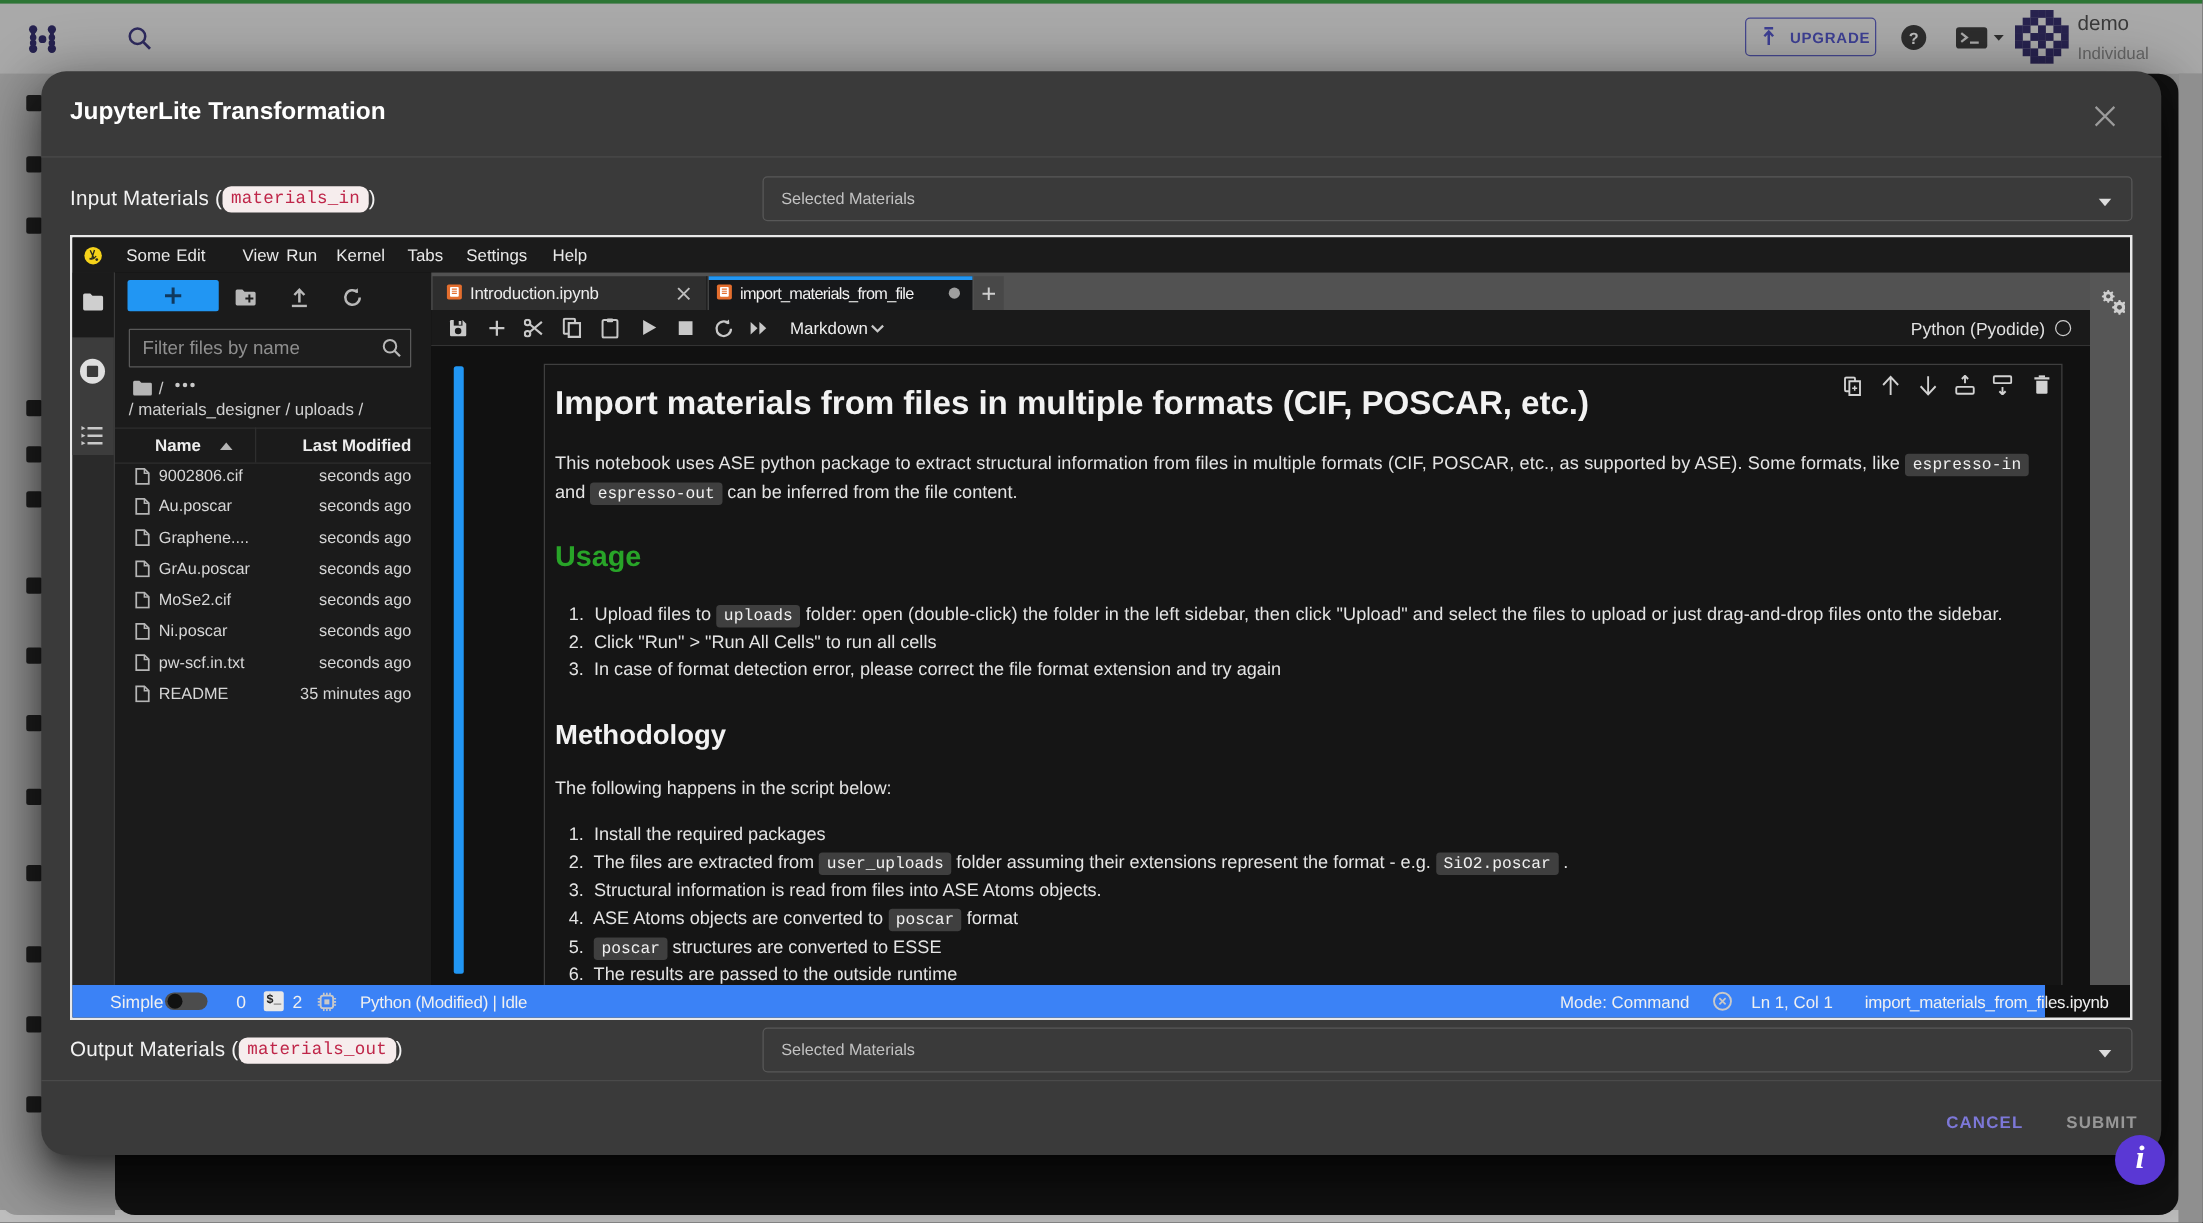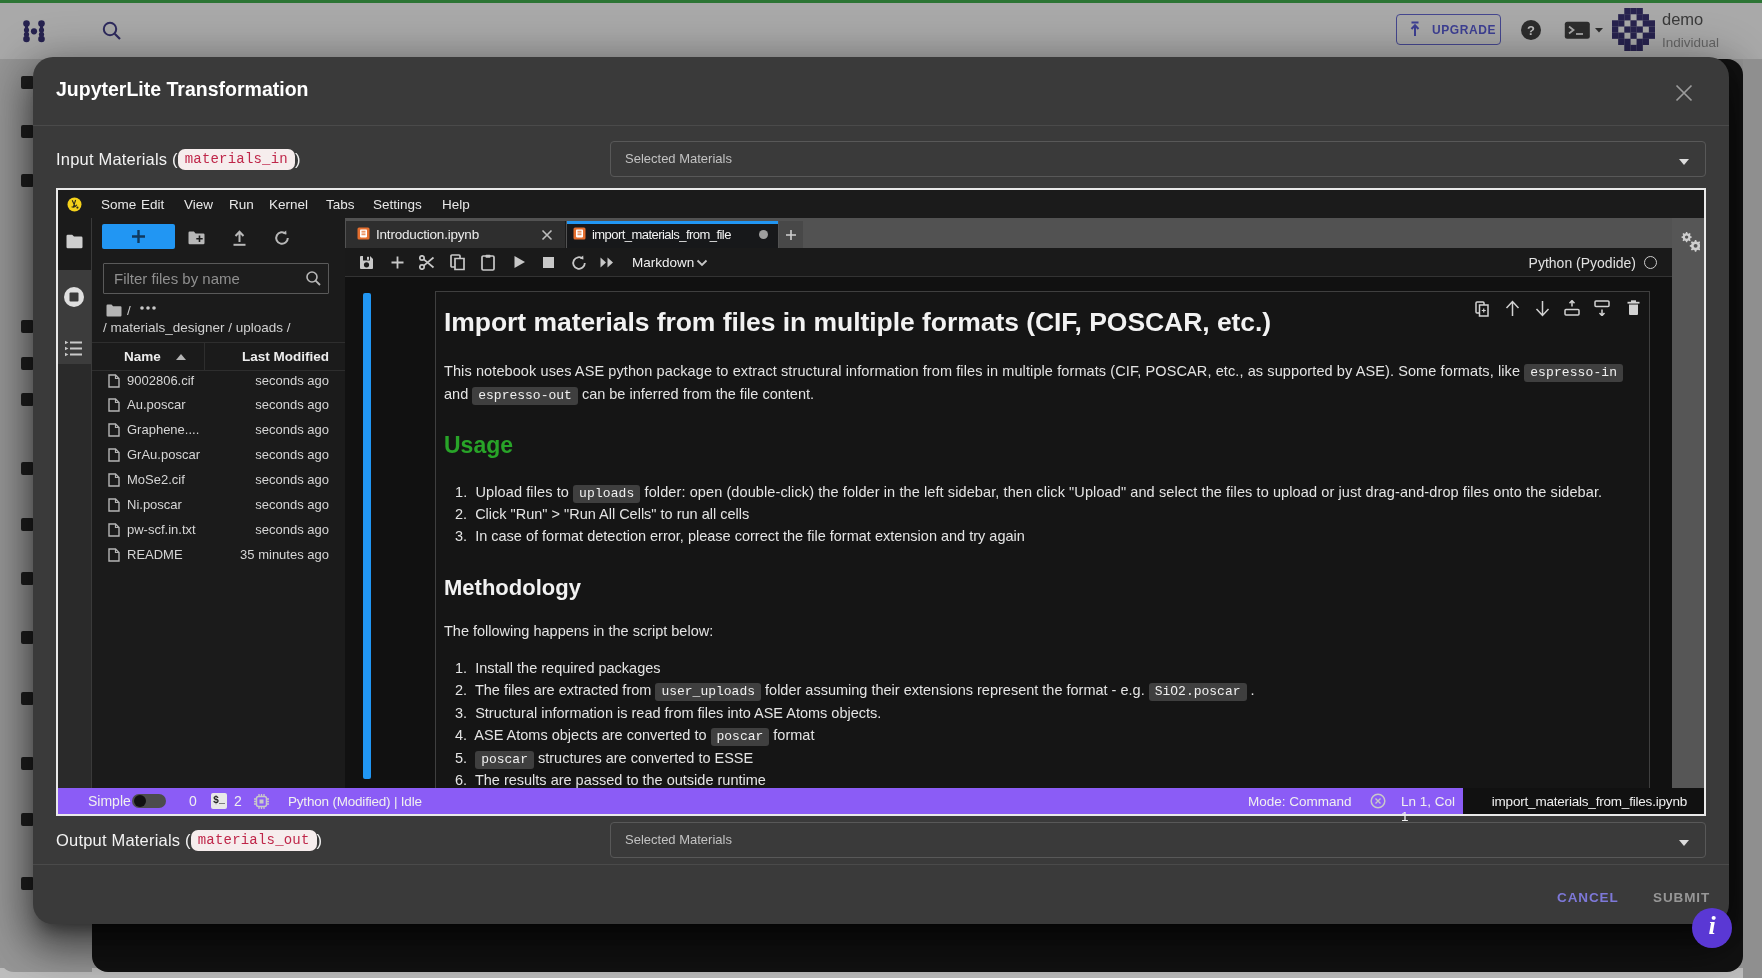--- a/index.html
+++ b/index.html
@@ -133,21 +133,21 @@
 <div class="abs" style="left:1620px;top:833px;font-size:13.5px;font-weight:bold;letter-spacing:0.9px;color:#979797;">SUBMIT</div>
 <div class="abs" style="left:23px;top:131px;width:1650px;height:628px;border:2px solid #e9e9e9;background:#111;">
 <div class="abs" style="left:0;top:0;width:1646px;height:28px;background:#1b1b1b;">
 <svg class="abs" style="left:9px;top:7px;" width="15" height="15" viewBox="0 0 15 15">
       <circle cx="7.5" cy="7.5" r="7" fill="#f5d21a"></circle>
       <path d="M5.2 3.2 L8.2 9.8 M8.6 3.0 L6.4 9.9 M9.9 7.8 C8.6 9.9 6.4 10.6 4.6 9.8" stroke="#2a2a1a" stroke-width="1.1" fill="none"></path>
       <circle cx="10.4" cy="10.6" r="1.1" fill="#2a2a1a"></circle>
         </svg>
 <div class="menuitem" style="left:43px;">Some</div>
 <div class="menuitem" style="left:83px;">Edit</div>
-<div class="menuitem" style="left:126px;">View</div>
+<div class="menuitem" style="left:136px;">View</div>
 <div class="menuitem" style="left:171px;">Run</div>
 <div class="menuitem" style="left:211px;text-align:right;">Kernel</div>
 <div class="menuitem" style="left:268px;">Tabs</div>
 <div class="menuitem" style="left:315px;">Settings</div>
 <div class="menuitem" style="left:384px;">Help</div>
 </div>
 <div class="abs" style="left:0;top:28px;width:34px;height:570px;background:#2a2a2a;border-right:1px solid #3a3a3a;">
 <div class="abs" style="left:0;top:0px;width:33px;height:52px;background:#1b1b1b;"></div>
         <div class="abs" style="left:0;top:52px;width:33px;height:94px;background:#3c3c3c;"></div>
 <svg class="abs" style="left:8px;top:16px;" width="17" height="15" viewBox="0 0 17 15">
@@ -375,21 +375,21 @@
       <g fill="#cfcfcf">
       <path d="M6 0 L7.2 0 L7.5 1.2 L8.7 1.7 L9.8 1 L10.7 1.9 L10 3 L10.5 4.2 L11.7 4.5 L11.7 5.7 L10.5 6 L10 7.2 L10.7 8.3 L9.8 9.2 L8.7 8.5 L7.5 9 L7.2 10.2 L6 10.2 L5.7 9 L4.5 8.5 L3.4 9.2 L2.5 8.3 L3.2 7.2 L2.7 6 L1.5 5.7 L1.5 4.5 L2.7 4.2 L3.2 3 L2.5 1.9 L3.4 1 L4.5 1.7 L5.7 1.2 Z"></path>
       <circle cx="6.6" cy="5.1" r="1.7" fill="#545454"></circle>
           </g>
       <g fill="#cfcfcf" transform="translate(8,8) scale(1.15)">
       <path d="M6 0 L7.2 0 L7.5 1.2 L8.7 1.7 L9.8 1 L10.7 1.9 L10 3 L10.5 4.2 L11.7 4.5 L11.7 5.7 L10.5 6 L10 7.2 L10.7 8.3 L9.8 9.2 L8.7 8.5 L7.5 9 L7.2 10.2 L6 10.2 L5.7 9 L4.5 8.5 L3.4 9.2 L2.5 8.3 L3.2 7.2 L2.7 6 L1.5 5.7 L1.5 4.5 L2.7 4.2 L3.2 3 L2.5 1.9 L3.4 1 L4.5 1.7 L5.7 1.2 Z"></path>
       <circle cx="6.6" cy="5.1" r="1.7" fill="#545454"></circle>
           </g>
         </svg>
 </div>
-<div class="abs" style="left:0;top:598px;width:1405px;height:26px;background:#8b5cf6;">
+<div class="abs" style="left:0;top:598px;width:1578px;height:26px;background:#3b82f6;">
 <div class="abs" style="left:30px;top:5px;font-size:14px;color:#f0f0f0;">Simple</div>
 <div class="abs" style="left:74px;top:6px;width:34px;height:14px;border-radius:7px;background:#4c4c4c;"></div>
 <div class="abs" style="left:76px;top:7px;width:12px;height:12px;border-radius:50%;background:#111;"></div>
 <div class="abs" style="left:131px;top:5px;font-size:14px;color:#f0f0f0;">0</div>
 <div class="abs" style="left:153px;top:5px;width:16px;height:16px;background:#e8e8e8;border-radius:2px;"></div>
 <div class="abs" style="left:155px;top:7px;font-size:10px;font-weight:bold;color:#222;font-family:'Liberation Mono',monospace;">$_</div>
 <div class="abs" style="left:176px;top:5px;font-size:14px;color:#f0f0f0;">2</div>
 <svg class="abs" style="left:196px;top:6px;" width="15" height="15" viewBox="0 0 15 15">
       <rect x="2.5" y="2.5" width="10" height="10" rx="2" fill="none" stroke="#c9c9c9" stroke-width="1.5"></rect>
       <rect x="5.5" y="5.5" width="4" height="4" fill="#c9c9c9"></rect>

